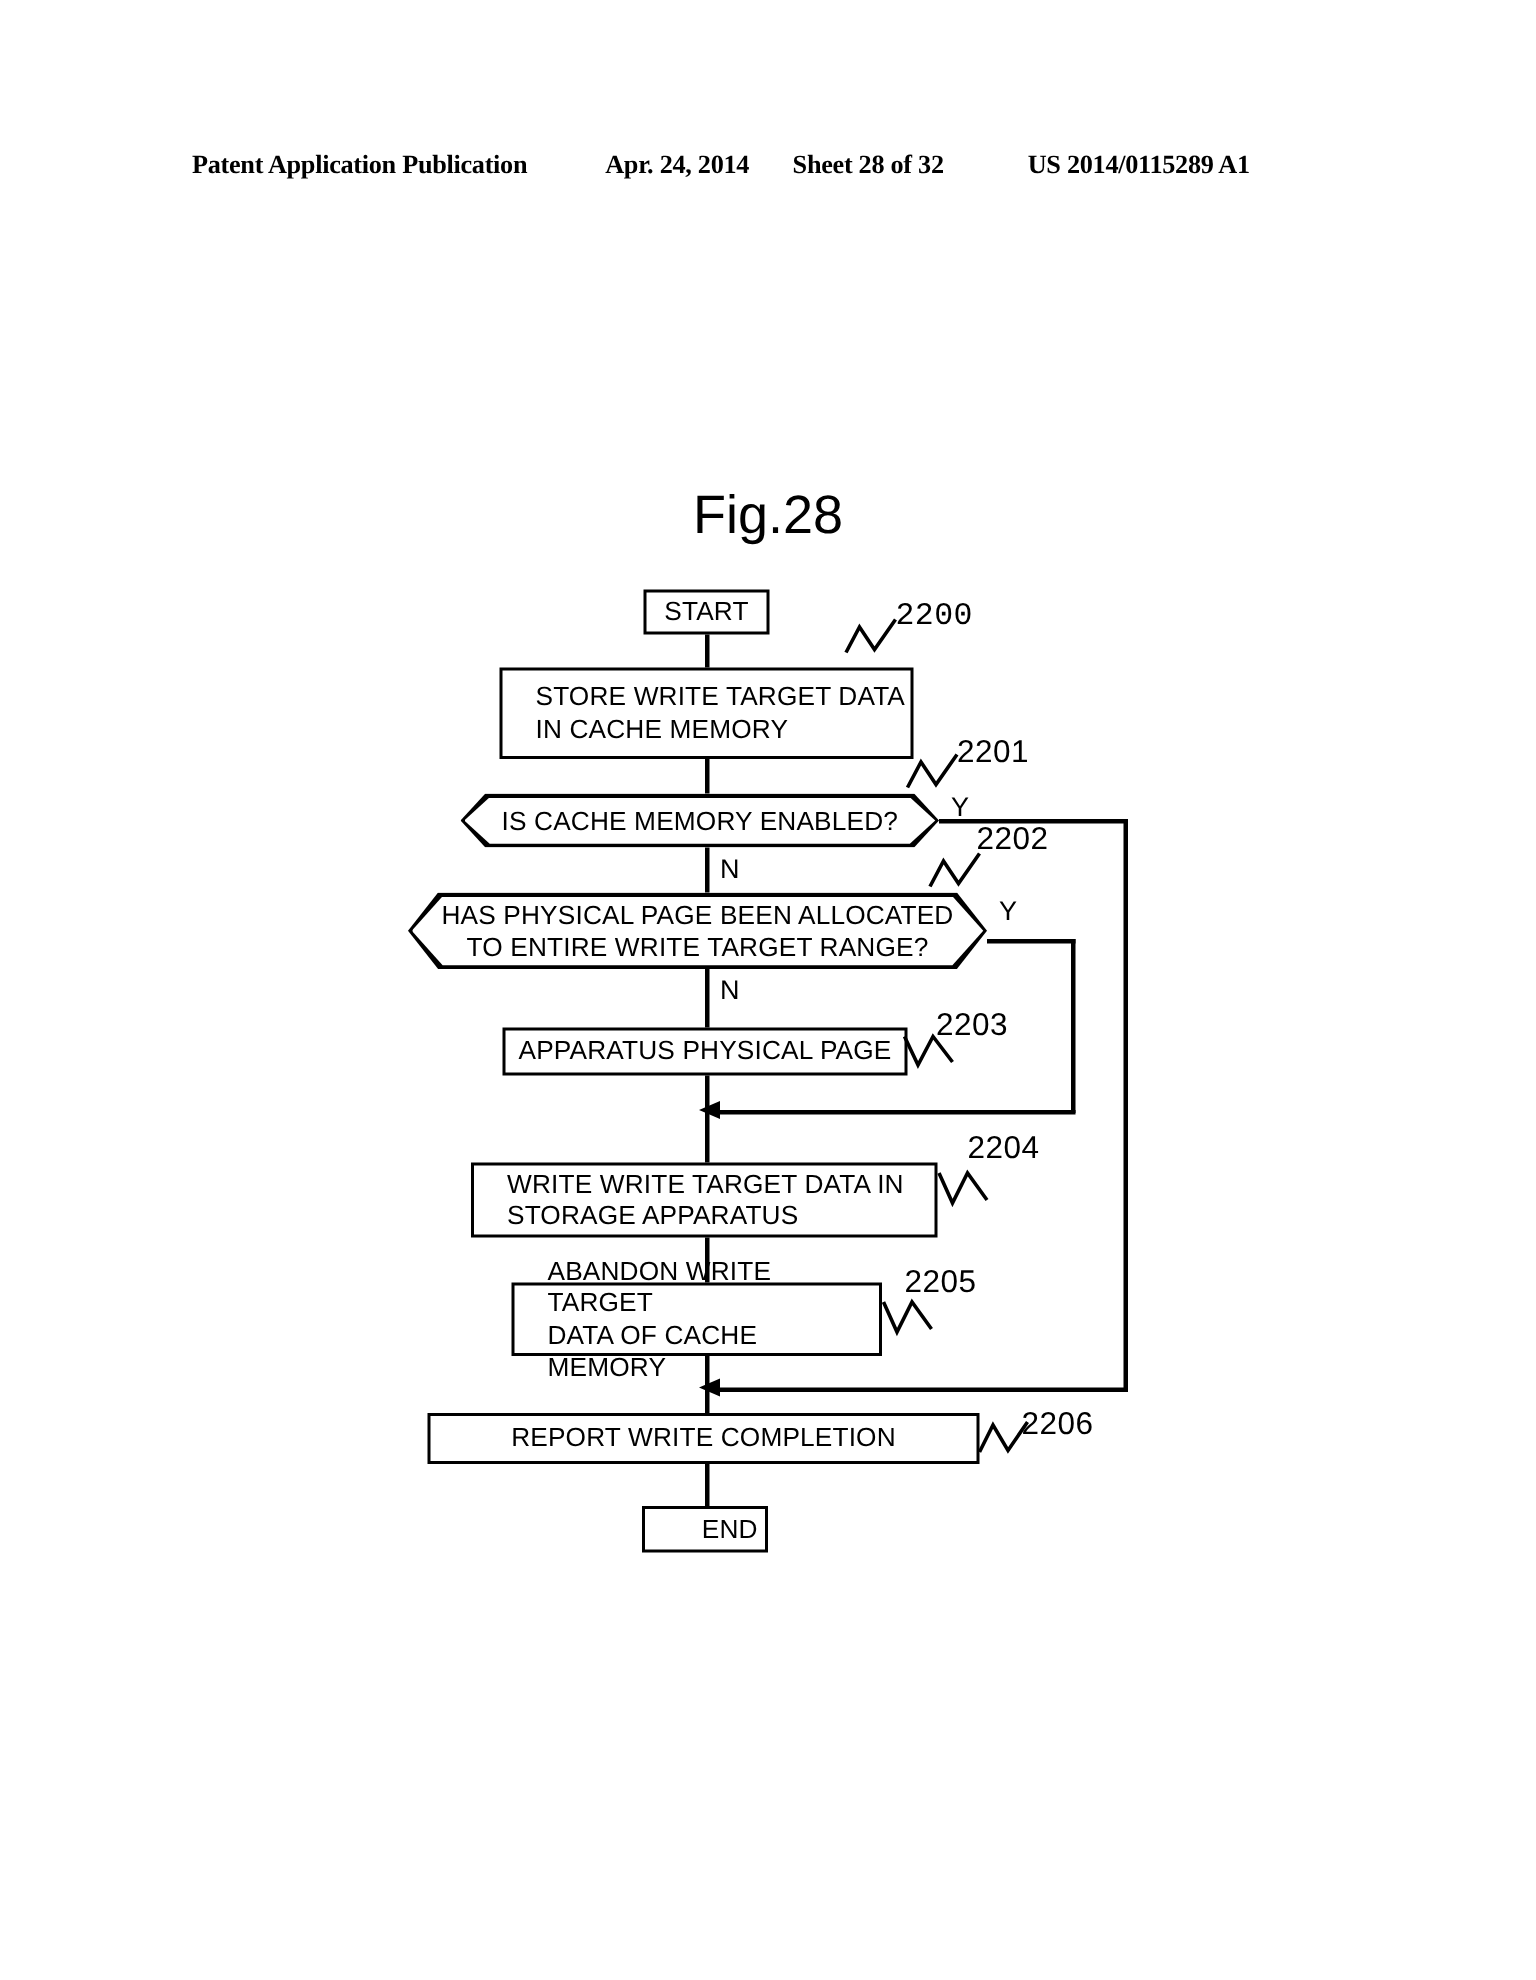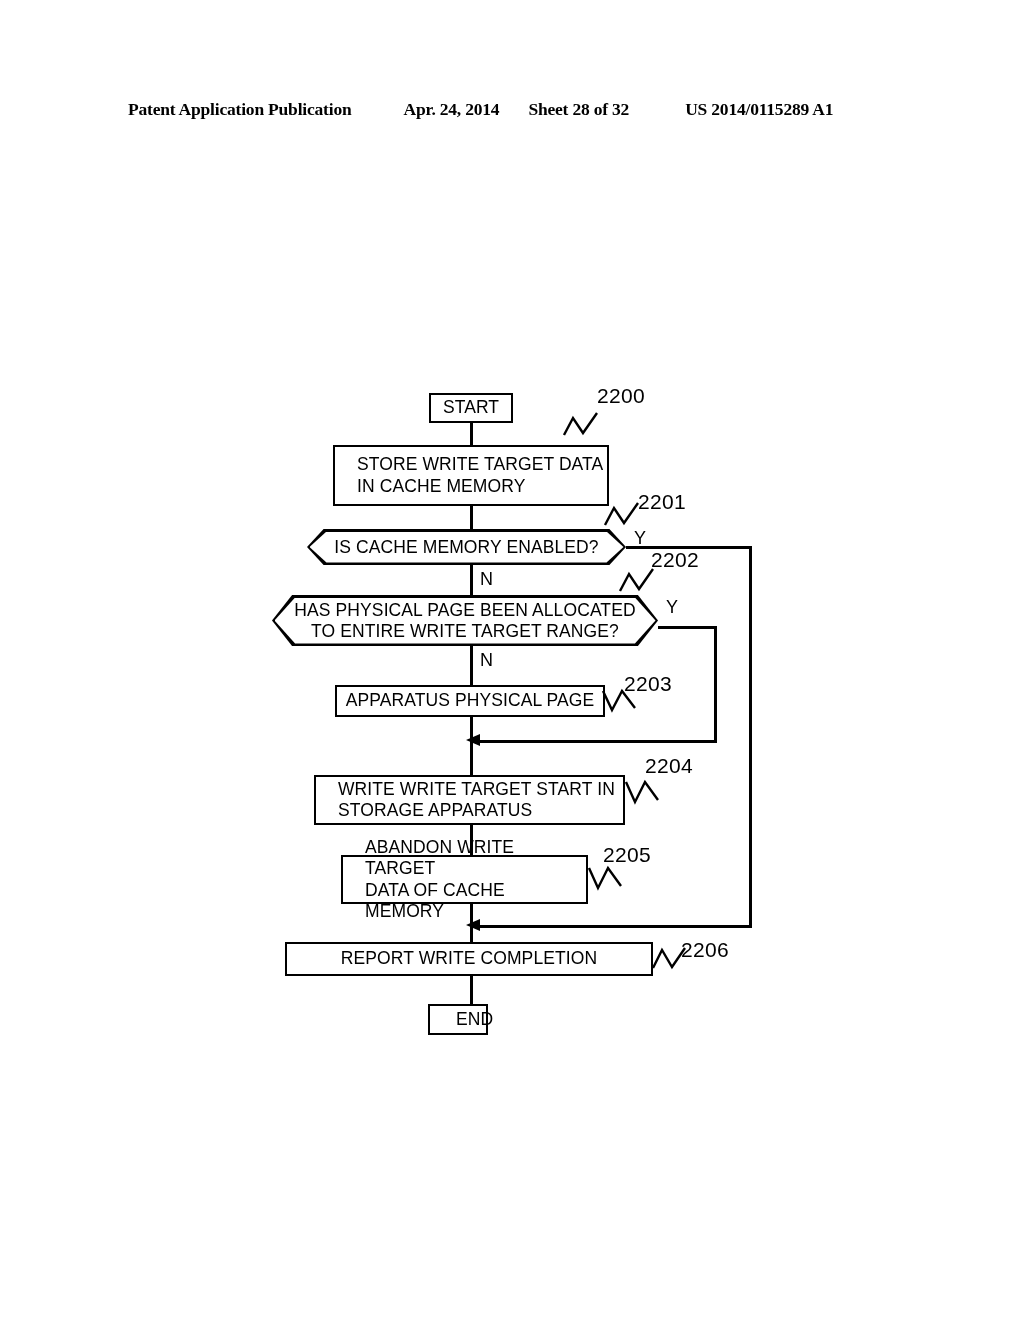--- a/index.html
+++ b/index.html
@@ -162,20 +162,21 @@
 
 <div id="page-header">
   <span class="h-pub">Patent Application Publication</span>
   <span class="h-date">Apr. 24, 2014</span>
   <span class="h-sheet">Sheet 28 of 32</span>
   <span class="h-patno">US 2014/0115289 A1</span>
 </div>
 
 <div id="figure">
 
+  <div id="fig-title">Fig.28</div>
 
   <div class="vline" style="left:470px; top:422px; height:24px;"></div>
 
   <div class="vline" style="left:470px; top:505px; height:27px;"></div>
 
   <div class="vline" style="left:470px; top:563px; height:34px;"></div>
 
   <div class="vline" style="left:470px; top:643px; height:43px;"></div>
 
   <div class="vline" style="left:470px; top:716px; height:26px;"></div>
@@ -222,48 +223,48 @@
     <div class="hexinner" style="left:2.5px; top:2.5px; right:2.5px; bottom:2.5px;">
       <span class="txt">IS CACHE MEMORY ENABLED?</span>
     </div>
   </div>
 
   <div class="fbox center" style="left:335px; top:685px; width:270px; height:32px;">
     <span class="txt">APPARATUS PHYSICAL PAGE</span>
   </div>
 
   <div class="fbox leftpad" style="left:314px; top:775px; width:311px; height:50px;">
-    <span class="txt">WRITE WRITE TARGET START IN
+    <span class="txt">WRITE WRITE TARGET DATA IN
 STORAGE APPARATUS</span>
   </div>
 
   <div class="fbox leftpad" style="left:341px; top:855px; width:247px; height:49px;">
     <span class="txt">ABANDON WRITE TARGET
 DATA OF CACHE MEMORY</span>
   </div>
 
   <div class="fbox center" style="left:285px; top:942px; width:368px; height:34px;">
     <span class="txt">REPORT WRITE COMPLETION</span>
   </div>
 
-  <div class="fbox center" style="left:428px; top:1004px; width:60px; height:31px;padding-left:33px;">
+  <div class="fbox center" style="left:428px; top:1004px; width:84px; height:31px;padding-left:33px;">
     <span class="txt">END</span>
   </div>
 
   <div class="blabel" style="left:634px; top:528px;">Y</div>
   <div class="blabel" style="left:480px; top:569px;">N</div>
   <div class="blabel" style="left:666px; top:597px;">Y</div>
   <div class="blabel" style="left:480px; top:650px;">N</div>
 
   <div class="squiggle" style="left:563px; top:412px;">
     <svg width="40" height="24" viewBox="0 0 40 24">
         <polyline points="1,23 10,6 20,21 34,1" fill="none" stroke="#000" stroke-width="2.4"></polyline>
       </svg>
   </div>
-  <div class="refnum" style="left:597px; top:384px;">2200</div>
+  <div class="refnum" style="left:597px; top:400px;font-family:Liberation Mono, monospace;">2200</div>
 
   <div class="squiggle" style="left:604px; top:502px;">
     <svg width="40" height="24" viewBox="0 0 40 24">
         <polyline points="1,23 10,6 20,21 34,1" fill="none" stroke="#000" stroke-width="2.4"></polyline>
       </svg>
   </div>
   <div class="refnum" style="left:638px; top:490px;">2201</div>
 
   <div class="squiggle" style="left:619px; top:568px;">
     <svg width="40" height="24" viewBox="0 0 40 24">

